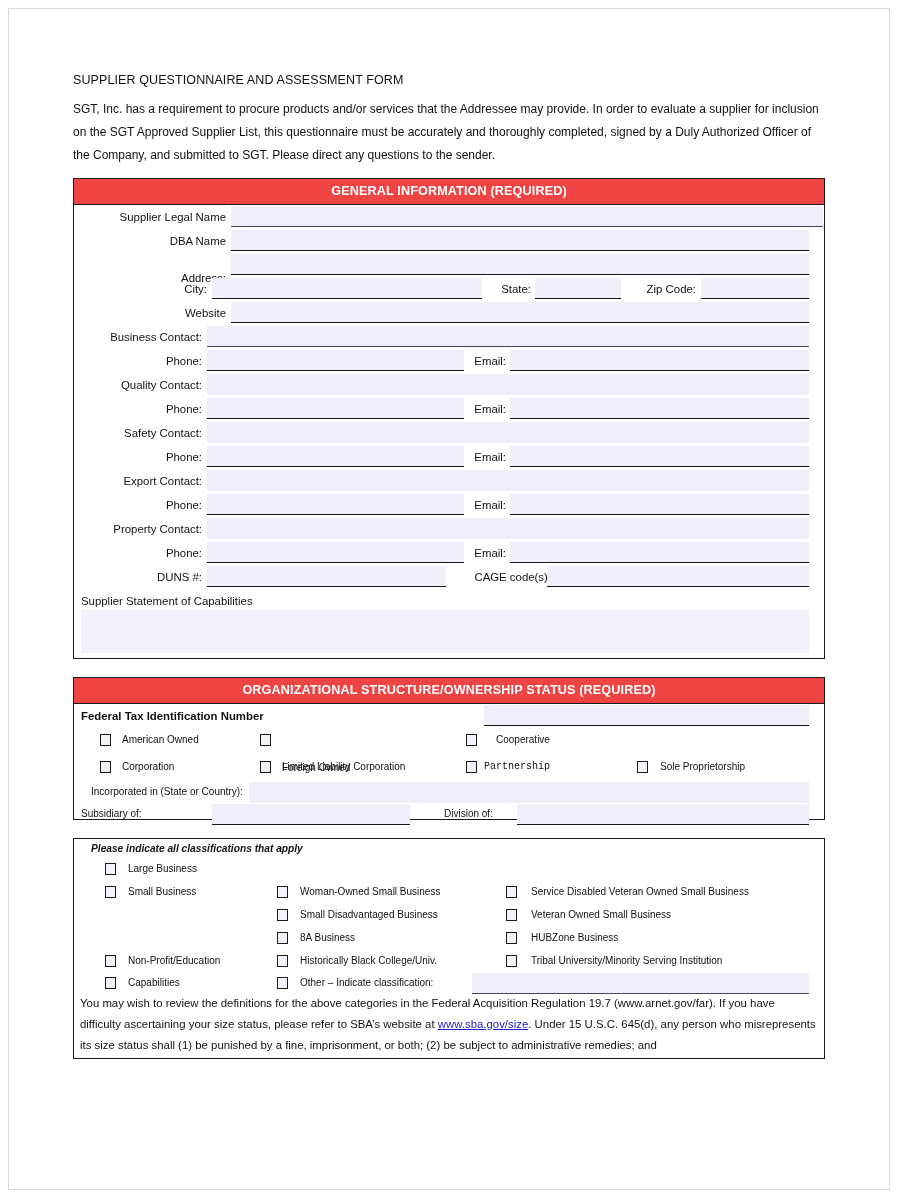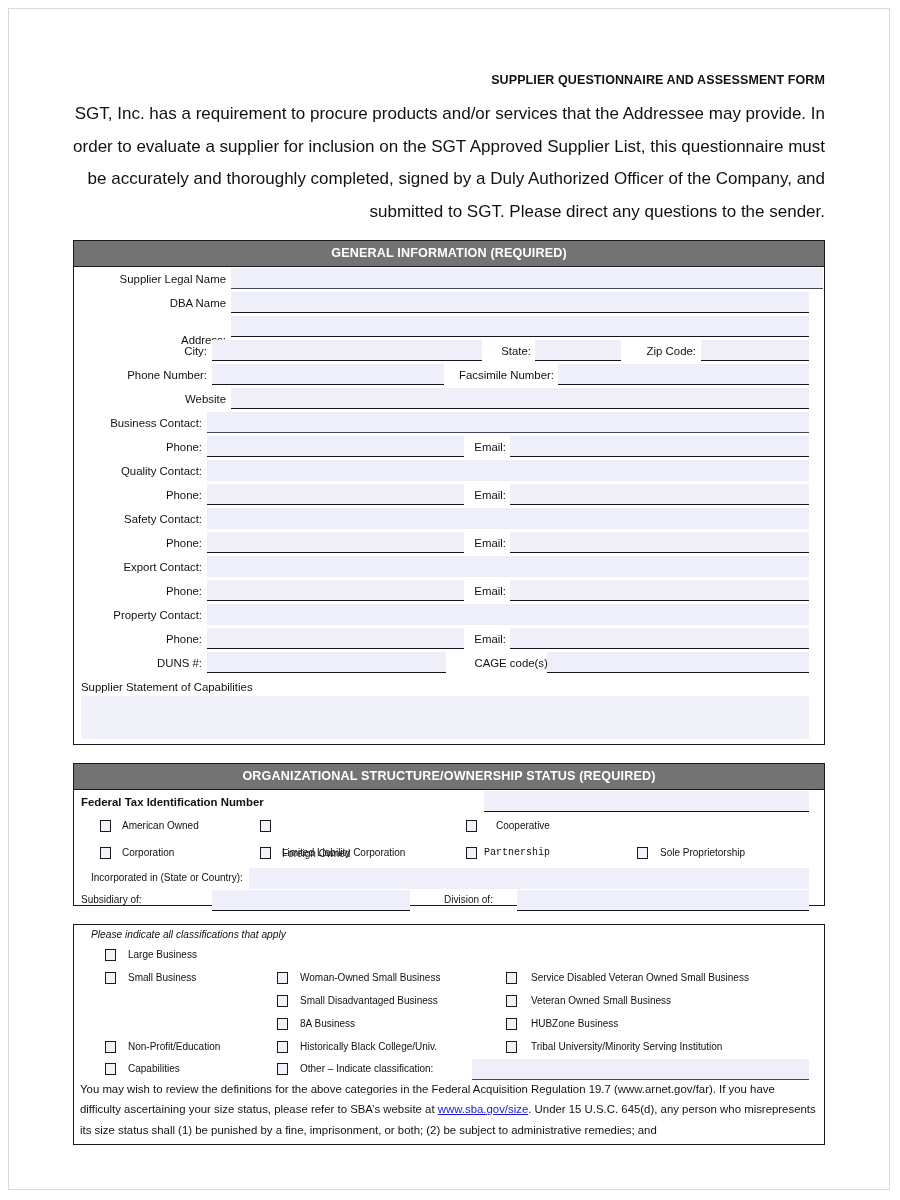--- a/index.html
+++ b/index.html
@@ -26,44 +26,44 @@
   }
   .sheet {
     position: absolute;
     left: 64px;
     top: 64px;
     width: 752px;
   }
 
   
   .doc-title {
-    text-align: right;
+    text-align: left;
     font-size: 12.5px;
-    font-weight: bold;
+    font-weight: normal;
     letter-spacing: .1px;
     margin: 0 0 11px 0;
     color: #111;
   }
   .intro {
-    font-size: 17px;
+    font-size: 12px;
     line-height: 1.92;
     margin: 0 0 11px 0;
-    text-align: right;
+    text-align: left;
     color: #111;
   }
 
   
   .block {
     border: 1.3px solid #1a1a1a;
     box-sizing: border-box;
     margin-bottom: 18px;
     background: #ffffff;
   }
   .band {
-    background: #737373;
+    background: #ef4444;
     color: #ffffff;
     font-weight: bold;
     font-size: 12.6px;
     text-align: center;
     padding: 5px 0 6px 0;
     letter-spacing: .15px;
     border-bottom: 1.3px solid #1a1a1a;
   }
 
   .rows { padding: 0; }
@@ -121,21 +121,21 @@
     line-height: 23px;
     font-size: 10px;
     white-space: nowrap;
     color: #111;
   }
 
   .sect-note {
     position: absolute;
     font-size: 10.2px;
     font-style: italic;
-    font-weight: normal;
+    font-weight: bold;
     color: #111;
     white-space: nowrap;
   }
   .strong-lbl {
     position: absolute;
     font-size: 11.4px;
     font-weight: bold;
     color: #111;
     white-space: nowrap;
   }
@@ -181,26 +181,20 @@
 
         <div class="row">
           <div class="lbl r" style="left:0;width:133px;">City:</div>
           <div class="fld" style="left:138px;width:270px;"></div>
           <div class="lbl r" style="left:408px;width:49px;">State:</div>
           <div class="fld" style="left:461px;width:86px;"></div>
           <div class="lbl r" style="left:552px;width:70px;">Zip Code:</div>
           <div class="fld" style="left:627px;width:108px;"></div>
         </div>
 
-        <div class="row">
-          <div class="lbl r" style="left:0;width:133px;">Phone Number:</div>
-          <div class="fld" style="left:138px;width:232px;"></div>
-          <div class="lbl r" style="left:370px;width:110px;">Facsimile Number:</div>
-          <div class="fld" style="left:484px;width:251px;"></div>
-        </div>
 
         <div class="row">
           <div class="lbl r" style="left:0;width:152px;">Website</div>
           <div class="fld" style="left:157px;width:578px;"></div>
         </div>
 
         <div class="row">
           <div class="lbl r" style="left:0;width:128px;text-align:right;">Business Contact:</div>
           <div class="fld thin" style="left:133px;width:602px;"></div>
         </div>

